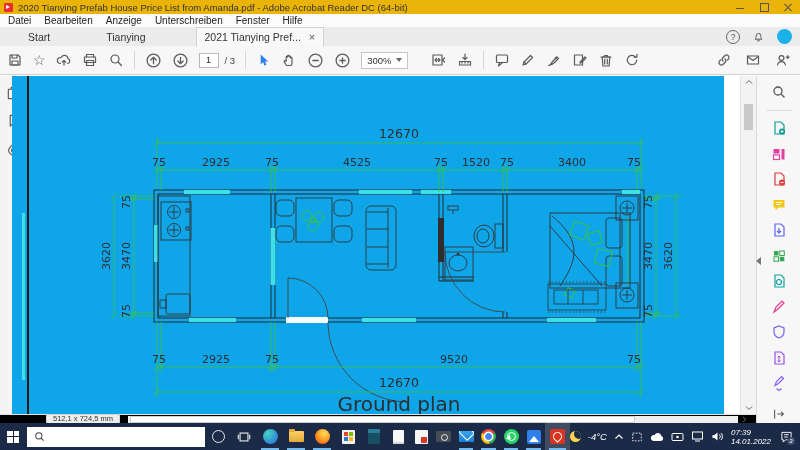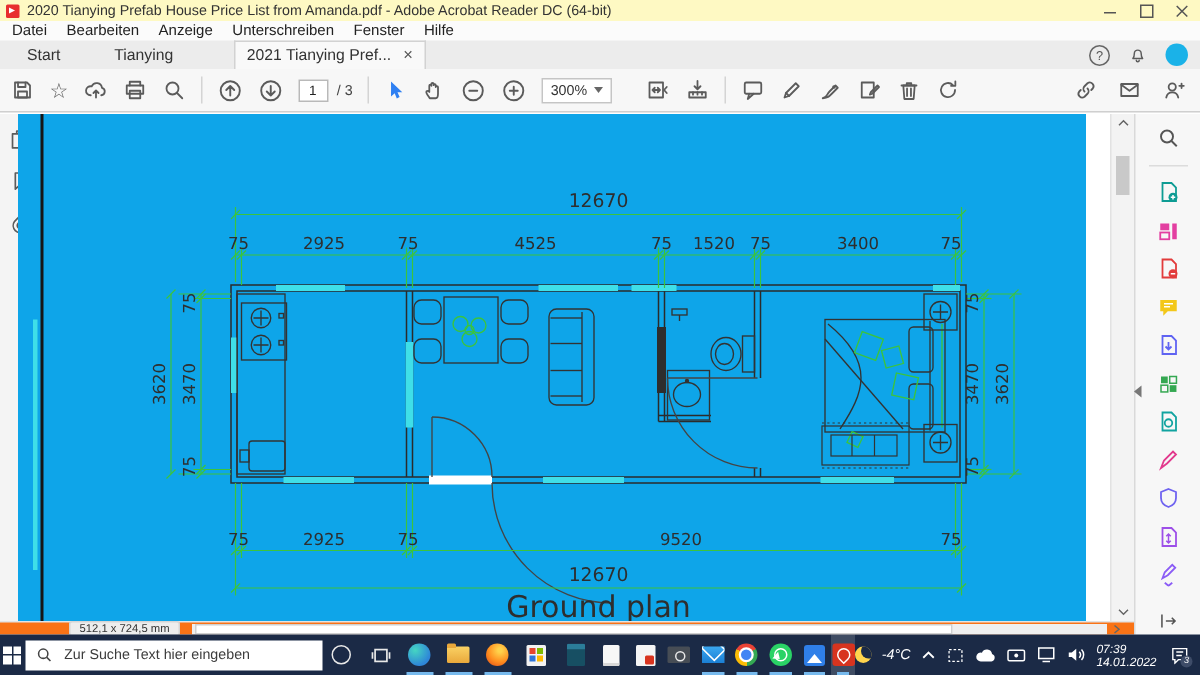--- a/index.html
+++ b/index.html
@@ -1,33 +1,33 @@
 <!DOCTYPE html>
 <html><head>
 <meta charset="utf-8">
 <style>
   html,body{margin:0;padding:0;background:#888;}
   .screen{position:relative;width:800px;height:450px;overflow:hidden;background:#fff;
     font-family:"Liberation Sans",sans-serif;-webkit-font-smoothing:antialiased;}
   
-  .titlebar{position:absolute;left:0;top:0;width:800px;height:14px;background:#fef9c3;
+  .titlebar{position:absolute;left:0;top:0;width:800px;height:14px;background:#eab308;
     display:flex;align-items:center;font-size:9.5px;color:#333;}
   .pdficon{width:9px;height:9px;background:#e82e2e;border-radius:1px;margin:0 5px 0 4px;position:relative;flex:0 0 auto;}
   .pdficon::after{content:"";position:absolute;left:2px;top:2.5px;border:2.5px solid transparent;border-left:4px solid #fff;}
   .winctl{margin-left:auto;display:flex;align-items:center;height:14px;}
   .winctl .wbtn{width:24px;height:14px;position:relative;}
   .wmin::after{content:"";position:absolute;left:8px;top:8px;width:8px;height:1px;background:#555;}
   .wmax::after{content:"";position:absolute;left:8px;top:3px;width:7px;height:7px;border:1px solid #555;}
   .wclose::before,.wclose::after{content:"";position:absolute;left:7px;top:7px;width:10px;height:1px;background:#555;}
   .wclose::before{transform:rotate(45deg);} .wclose::after{transform:rotate(-45deg);}
   .menubar{position:absolute;left:0;top:14px;width:800px;height:13px;background:#fbfbfb;
     display:flex;align-items:center;gap:13px;padding-left:8px;font-size:10px;color:#222;}
   .tabbar{position:absolute;left:0;top:27px;width:800px;height:19px;background:#ececec;border-bottom:1px solid #dcdcdc;
     display:flex;align-items:center;font-size:10.5px;color:#333;}
-  .tab-plain{padding:0 18px;}
+  .tab-plain{padding:0 28px;}
   .tab-active{height:19px;display:flex;align-items:center;background:#f9f9f9;border:1px solid #d2d2d2;border-bottom:none;
     padding:0 8px;gap:8px;margin-left:22px;}
   .tab-close{color:#555;font-size:11px;line-height:10px;}
   .tab-right{margin-left:auto;display:flex;align-items:center;gap:12px;padding-right:8px;}
   .helpq{width:12px;height:12px;border:1px solid #666;border-radius:50%;font-size:8.5px;color:#555;text-align:center;line-height:12px;}
   .avatar{width:15px;height:15px;border-radius:50%;background:#1ab2e8;}
   
   .toolbar{position:absolute;left:0;top:46px;width:800px;height:29px;background:#f7f7f7;border-bottom:1px solid #cfcfcf;
     display:flex;align-items:center;gap:10px;padding-left:7px;box-sizing:border-box;}
   .toolbar svg{flex:0 0 auto;}
@@ -47,21 +47,21 @@
   .collapse-left{position:absolute;left:28px;top:245px;width:0;height:0;
     border:4px solid transparent;border-right:5px solid #777;}
   .vscroll{position:absolute;left:740px;top:76px;width:16px;height:338px;background:#f3f3f3;border-left:1px solid #e2e2e2;box-sizing:border-box;}
   .vthumb{position:absolute;left:3px;top:28px;width:9px;height:26px;background:#c9c9c9;}
   .varrow{position:absolute;left:4px;}
   .rightpane{position:absolute;left:756px;top:76px;width:44px;height:347px;background:#f7f7f7;border-left:1px solid #d9d9d9;
     display:flex;flex-direction:column;align-items:center;gap:9.5px;padding-top:8px;box-sizing:border-box;}
   .rsep{width:26px;height:1px;background:#dcdcdc;}
   .collapse-right{position:absolute;left:752px;top:257px;width:0;height:0;
     border:4px solid transparent;border-right:5px solid #777;}
-  .statusbar{position:absolute;left:0;top:414px;width:756px;height:9px;background:#f97316;border-top:1px solid #e3e3e3;
+  .statusbar{position:absolute;left:0;top:414px;width:756px;height:9px;background:#000000;border-top:1px solid #e3e3e3;
     display:flex;align-items:center;font-size:7.5px;color:#333;box-sizing:border-box;}
   .sizechip{margin-left:46px;background:#ededed;border:1px solid #d5d5d5;border-radius:2px;padding:0 6px;line-height:8px;height:8px;}
   .htrack{position:absolute;left:128px;top:1px;width:610px;height:7px;background:#efefef;}
   .hthumb{position:absolute;left:2px;top:0;width:505px;height:7px;background:#fff;border:1px solid #d0d0d0;box-sizing:border-box;}
   
   .taskbar{position:absolute;left:0;top:423px;width:800px;height:27px;background:#1b2a46;display:flex;align-items:center;}
   .startbtn{width:30px;height:27px;display:flex;align-items:center;justify-content:center;}
   .winlogo{width:12px;height:12px;display:grid;grid-template-columns:5.5px 5.5px;grid-template-rows:5.5px 5.5px;gap:1px;}
   .winlogo i{background:#fff;}
   .tsearch{width:200px;height:20px;background:#fff;display:flex;align-items:center;gap:6px;padding-left:7px;box-sizing:border-box;}
@@ -571,21 +571,20 @@
           <i></i>
           <i></i>
           <i></i>
         </span>
     </div>
     <div class="tsearch">
       <svg width="11" height="11" viewBox="0 0 16 16">
         <circle cx="7" cy="7" r="4.5" stroke="#444" fill="none" stroke-width="1.5"></circle>
           <path d="m10.5 10.5 3.5 3.5" stroke="#444" stroke-width="1.5"></path>
       </svg>
-      <input readonly="" placeholder="Zur Suche Text hier eingeben" style="">
     </div>
     <div class="tapp w26">
         <span class="cortana circle-ic"></span>
       </div>
     <div class="tapp w26">
       <svg width="14" height="14" viewBox="0 0 16 16">
         <rect x="3.5" y="3.5" width="9" height="9" stroke="#e8e8e8" fill="none" stroke-width="1.3"></rect>
           <path d="M1.5 5.5v5M14.5 5.5v5" stroke="#e8e8e8" stroke-width="1.3"></path>
       </svg>
     </div>

